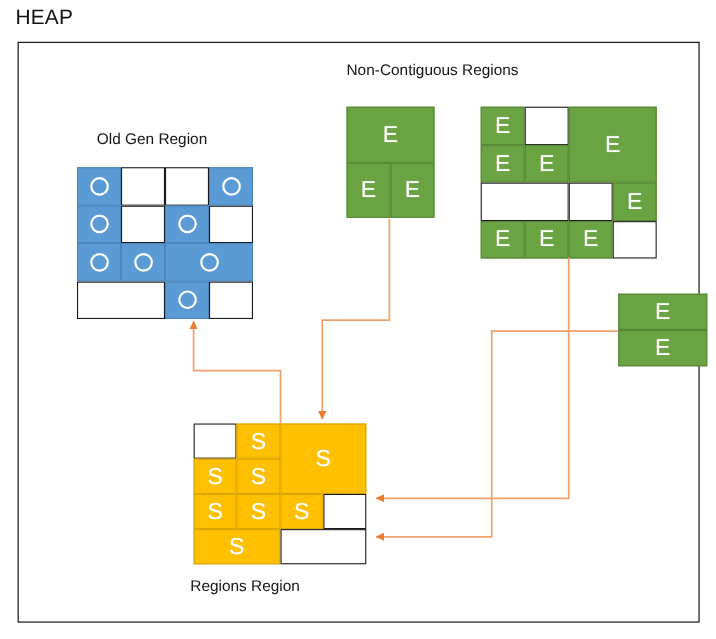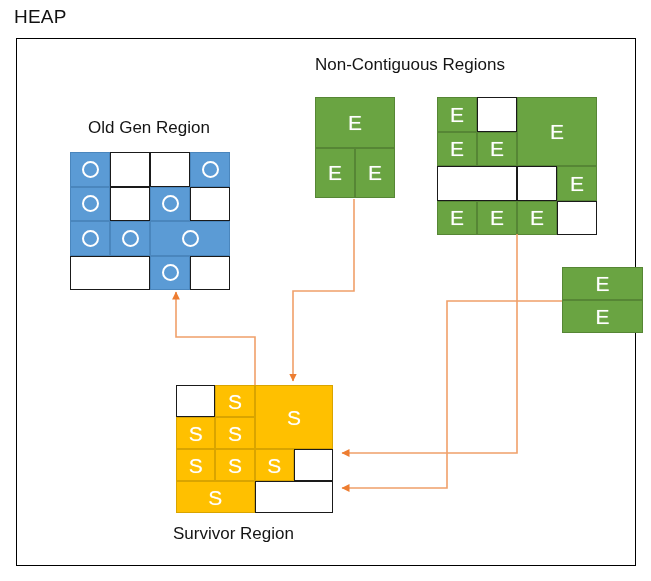--- a/index.html
+++ b/index.html
@@ -20,21 +20,21 @@
   .heap-box{
     position:absolute;left:16px;top:38px;
     width:620px;height:528px;
     border:1.6px solid #000000;
     box-sizing:border-box;
     background:transparent;
   }
 
   .label{
     position:absolute;
-    font-size:17px;color:#141414;
+    font-size:14px;color:#141414;
     white-space:nowrap;
   }
   .label.oldgen{left:62px;top:118px;margin-left:26px;}
   .label.noncontig{left:315px;top:55px;}
   .label.survivor{left:173px;top:524px;}
 
   
   .grid{
     position:absolute;
     box-sizing:border-box;
@@ -67,21 +67,21 @@
 </head>
 <body>
 
 <div id="root">
 
   <div class="heap-title">HEAP</div>
   <div class="heap-box"></div>
 
   <div class="label oldgen">Old Gen Region</div>
   <div class="label noncontig">Non-Contiguous Regions</div>
-  <div class="label survivor">Survivor Region</div>
+  <div class="label survivor">Regions Region</div>
 
   <div class="grid" id="old-gen-grid" style="left: 70px; top: 152px; width: 160px; height: 138px;">
       <div class="cell blue" style="left: 0px; top: 0px; width: 40px; height: 34.5px;">
         <div class="oring"></div>
       </div>
       <div class="cell empty-w" style="left: 40px; top: 0px; width: 40px; height: 34.5px;"></div>
       <div class="cell empty-w" style="left: 80px; top: 0px; width: 40px; height: 34.5px;"></div>
       <div class="cell blue" style="left: 120px; top: 0px; width: 40px; height: 34.5px;">
         <div class="oring"></div>
       </div>

